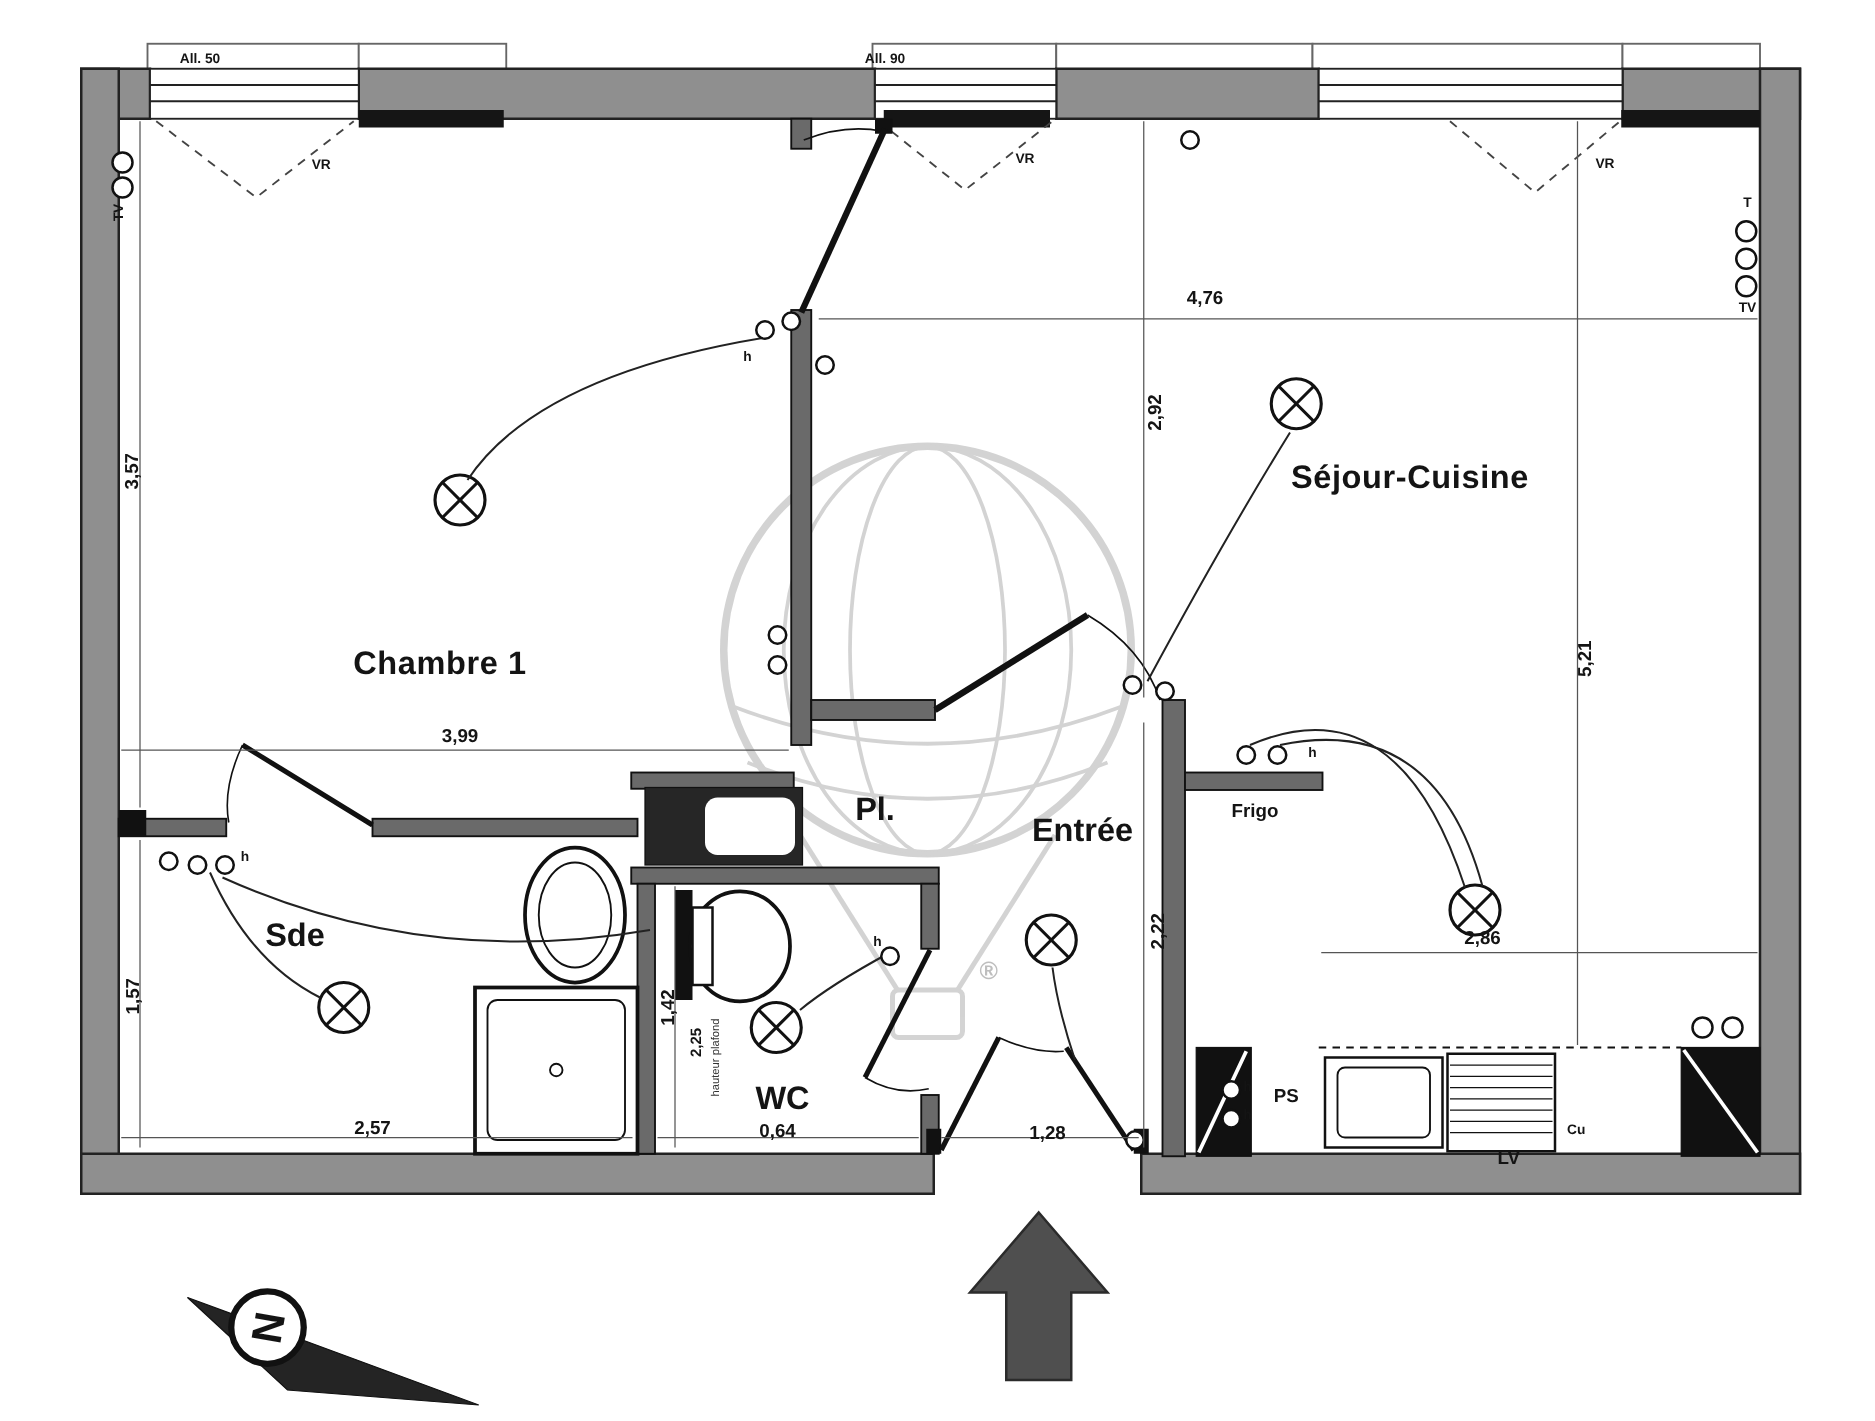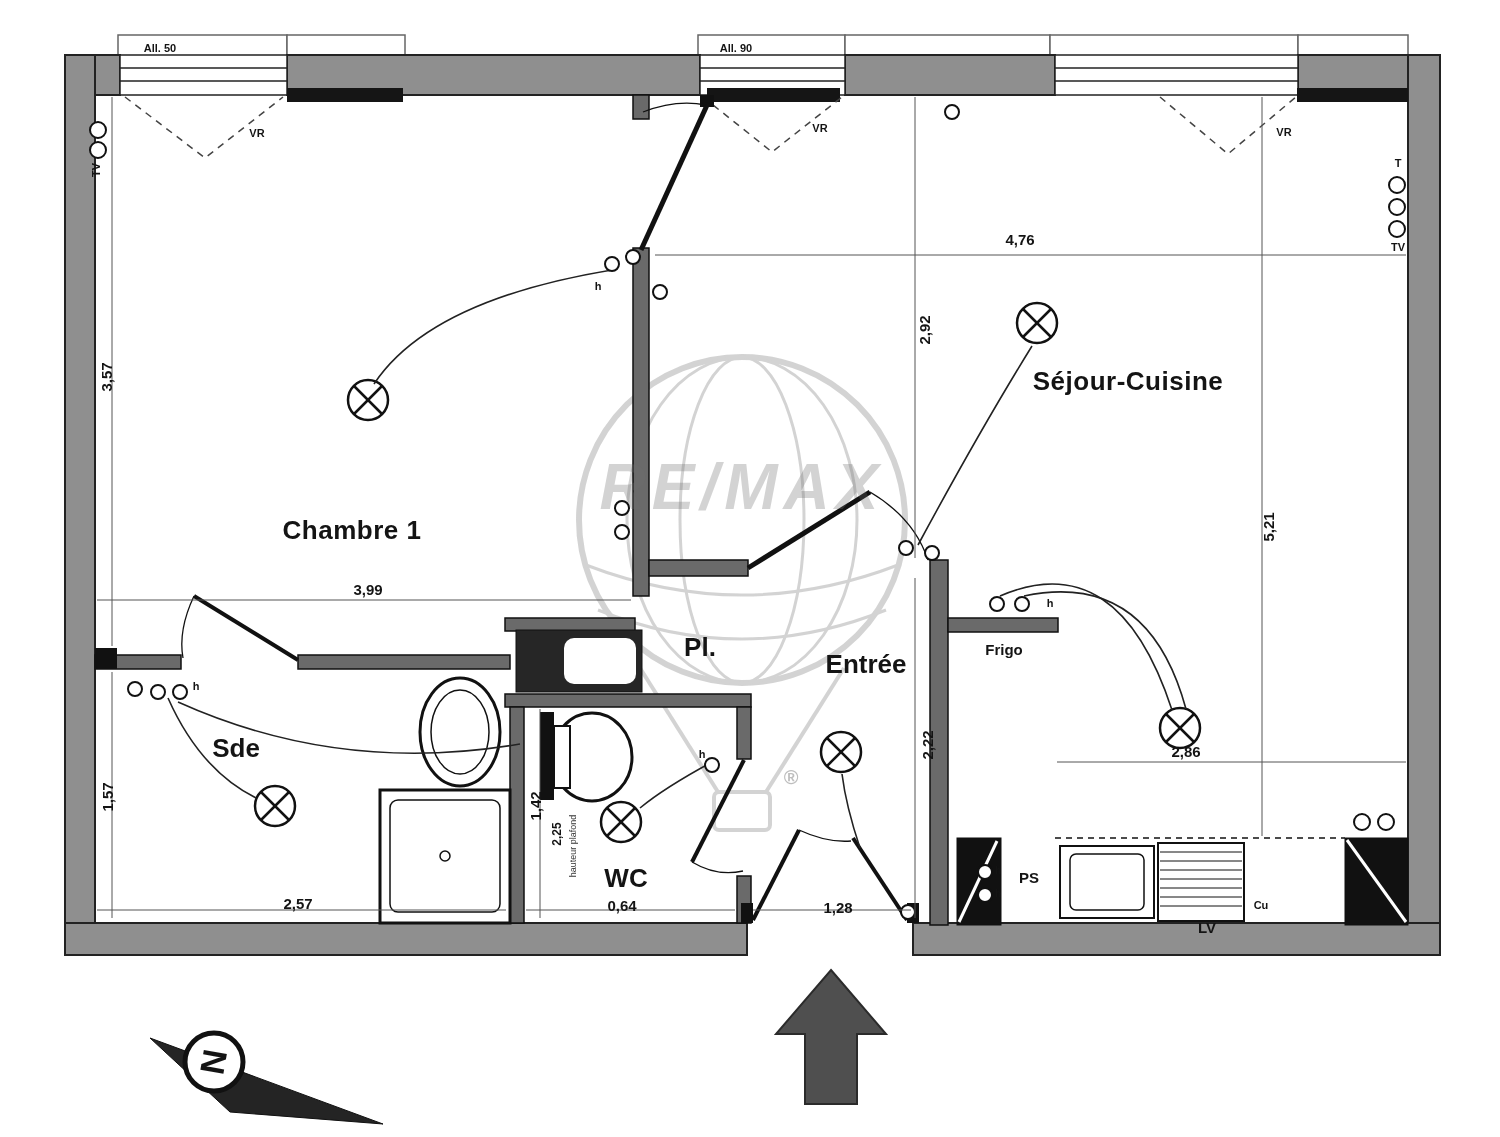--- a/index.html
+++ b/index.html
@@ -239,47 +239,46 @@
   <g>
     <polygon points="150,1038 383,1124 230,1112" fill="#242424" stroke="#111"></polygon>
     <circle cx="214" cy="1062" r="29" fill="#fff" stroke="#111" stroke-width="5"></circle>
   </g>
 
   <g>
     <polygon points="831,970 886,1034 857,1034 857,1104 805,1104 805,1034 776,1034" fill="#4f4f4f" stroke="#2b2b2b" stroke-width="2"></polygon>
   </g>
 </svg>
 
-<div class="lbl wmtext" style="left:742px;top:487px">RE/MAX</div>
 <div class="lbl wmreg" style="left:791px;top:777px">®</div>
 
 <div class="lbl room" style="left:352px;top:530px">Chambre 1</div>
 <div class="lbl room" style="left:1128px;top:381px">Séjour-Cuisine</div>
 <div class="lbl room-md" style="left:866px;top:664px">Entrée</div>
 <div class="lbl room-md" style="left:236px;top:748px">Sde</div>
 <div class="lbl room-md" style="left:626px;top:878px">WC</div>
 <div class="lbl room-md" style="left:700px;top:647px">Pl.</div>
 
-<div class="lbl dim" style="left:1020px;top:239px">4,76</div>
+<div class="lbl dim" style="left:964px;top:239px">4,76</div>
 <div class="lbl dim v" style="left:924px;top:330px">2,92</div>
 <div class="lbl dim v" style="left:1268px;top:527px">5,21</div>
 <div class="lbl dim" style="left:1186px;top:751px">2,86</div>
 <div class="lbl dim v" style="left:927px;top:745px">2,22</div>
 <div class="lbl dim v" style="left:106px;top:377px">3,57</div>
 <div class="lbl dim" style="left:368px;top:589px">3,99</div>
 <div class="lbl dim v" style="left:107px;top:797px">1,57</div>
 <div class="lbl dim" style="left:298px;top:903px">2,57</div>
 <div class="lbl dim" style="left:622px;top:905px">0,64</div>
 <div class="lbl dim" style="left:838px;top:907px">1,28</div>
 <div class="lbl dim v" style="left:535px;top:806px">1,42</div>
 <div class="lbl dimsm v" style="left:557px;top:834px">2,25</div>
 <div class="lbl note v" style="left:573px;top:846px">hauteur plafond</div>
 
 <div class="lbl tiny" style="left:160px;top:48px">All. 50</div>
-<div class="lbl tiny" style="left:736px;top:48px">All. 90</div>
+<div class="lbl tiny" style="left:708px;top:48px">All. 90</div>
 <div class="lbl tiny" style="left:257px;top:133px">VR</div>
 <div class="lbl tiny" style="left:820px;top:128px">VR</div>
 <div class="lbl tiny" style="left:1284px;top:132px">VR</div>
 
 <div class="lbl tiny v" style="left:96px;top:170px">TV</div>
 <div class="lbl tiny" style="left:1398px;top:247px">TV</div>
 <div class="lbl tiny" style="left:1398px;top:163px">T</div>
 <div class="lbl tag" style="left:1004px;top:649px">Frigo</div>
 <div class="lbl tag" style="left:1029px;top:877px">PS</div>
 <div class="lbl tag" style="left:1207px;top:927px">LV</div>

